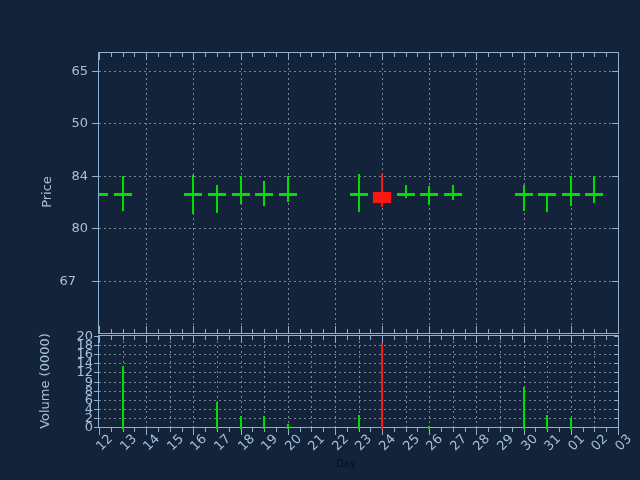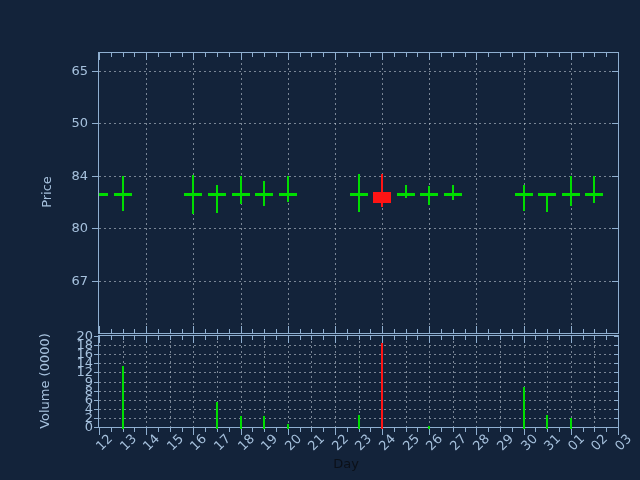--- a/index.html
+++ b/index.html
@@ -7,21 +7,21 @@
   .screen { position:relative; width:640px; height:480px; background:#13233a; overflow:hidden; }
   .chart-title { position:absolute; left:291px; top:23px; transform:translate(-50%,-50%);
                  color:#ffff00; font-size:15px; white-space:nowrap; }
   .plot { position:absolute; border:1px solid #8fafd0; overflow:hidden; box-sizing:border-box; }
   #price-plot  { left:98px; top:52px;  width:521px; height:282px; }
   #volume-plot { left:98px; top:335px; width:521px; height:93px; }
   #overlay { position:absolute; left:0; top:0; width:640px; height:480px; pointer-events:none; }
   .axis-title { position:absolute; color:#a6c1dd; font-size:13px; white-space:nowrap; }
   .price-title  { left:46px; top:192px; transform:translate(-50%,-50%) rotate(-90deg); }
   .vol-title    { left:44px; top:381px; transform:translate(-50%,-50%) rotate(-90deg); }
-  .day-title    { left:346px; top:463px; transform:translate(-50%,-50%); color:#0b1018; font-size:13px; }
+  .day-title    { left:346px; top:463px; transform:translate(-50%,-50%); color:#0b1018; font-size:10px; }
   .ytick-label, .xtick-label { position:absolute; color:#a6c1dd; font-size:13px; line-height:16px; }
   .ytick-label { text-align:right; height:16px; }
   .xtick-label { white-space:nowrap; transform:rotate(-45deg); transform-origin:100% 0%; }
 </style>
 </head>
 <body>
 
 <div class="screen">
   <div class="plot" id="price-plot">
       <div style="position: absolute; left: 0px; top: 228px; width: 519px; height: 1px; background: repeating-linear-gradient(90deg, rgb(205, 214, 224) 0px, rgb(205, 214, 224) 2px, transparent 2px, transparent 5px); opacity: 0.55;"></div>
@@ -294,21 +294,21 @@
       <div style="position: absolute; left: 524px; top: 428px; width: 1px; height: 7px; background: rgb(143, 175, 208);"></div>
       <div style="position: absolute; left: 535px; top: 428px; width: 1px; height: 4px; background: rgb(143, 175, 208);"></div>
       <div style="position: absolute; left: 547px; top: 428px; width: 1px; height: 4px; background: rgb(143, 175, 208);"></div>
       <div style="position: absolute; left: 559px; top: 428px; width: 1px; height: 4px; background: rgb(143, 175, 208);"></div>
       <div style="position: absolute; left: 571px; top: 428px; width: 1px; height: 7px; background: rgb(143, 175, 208);"></div>
       <div style="position: absolute; left: 583px; top: 428px; width: 1px; height: 4px; background: rgb(143, 175, 208);"></div>
       <div style="position: absolute; left: 594px; top: 428px; width: 1px; height: 4px; background: rgb(143, 175, 208);"></div>
       <div style="position: absolute; left: 606px; top: 428px; width: 1px; height: 4px; background: rgb(143, 175, 208);"></div>
       <div style="position: absolute; left: 618px; top: 428px; width: 1px; height: 7px; background: rgb(143, 175, 208);"></div>
       <div style="position: absolute; left: 92px; top: 281px; width: 6px; height: 1px; background: rgb(143, 175, 208);"></div>
-      <div class="ytick-label" style="position: absolute; left: 30px; top: 273px; width: 58px;">67</div>
+      <div class="ytick-label" style="position: absolute; left: 18px; top: 273px; width: 58px;">67</div>
       <div style="position: absolute; left: 92px; top: 228px; width: 6px; height: 1px; background: rgb(143, 175, 208);"></div>
       <div class="ytick-label" style="position: absolute; left: 30px; top: 220px; width: 58px;">80</div>
       <div style="position: absolute; left: 92px; top: 176px; width: 6px; height: 1px; background: rgb(143, 175, 208);"></div>
       <div class="ytick-label" style="position: absolute; left: 30px; top: 168px; width: 58px;">84</div>
       <div style="position: absolute; left: 92px; top: 123px; width: 6px; height: 1px; background: rgb(143, 175, 208);"></div>
       <div class="ytick-label" style="position: absolute; left: 30px; top: 115px; width: 58px;">50</div>
       <div style="position: absolute; left: 92px; top: 71px; width: 6px; height: 1px; background: rgb(143, 175, 208);"></div>
       <div class="ytick-label" style="position: absolute; left: 30px; top: 63px; width: 58px;">65</div>
       <div style="position: absolute; left: 94px; top: 427px; width: 4px; height: 1px; background: rgb(143, 175, 208);"></div>
       <div class="ytick-label" style="position: absolute; left: 40px; top: 419px; width: 53px;">0</div>

